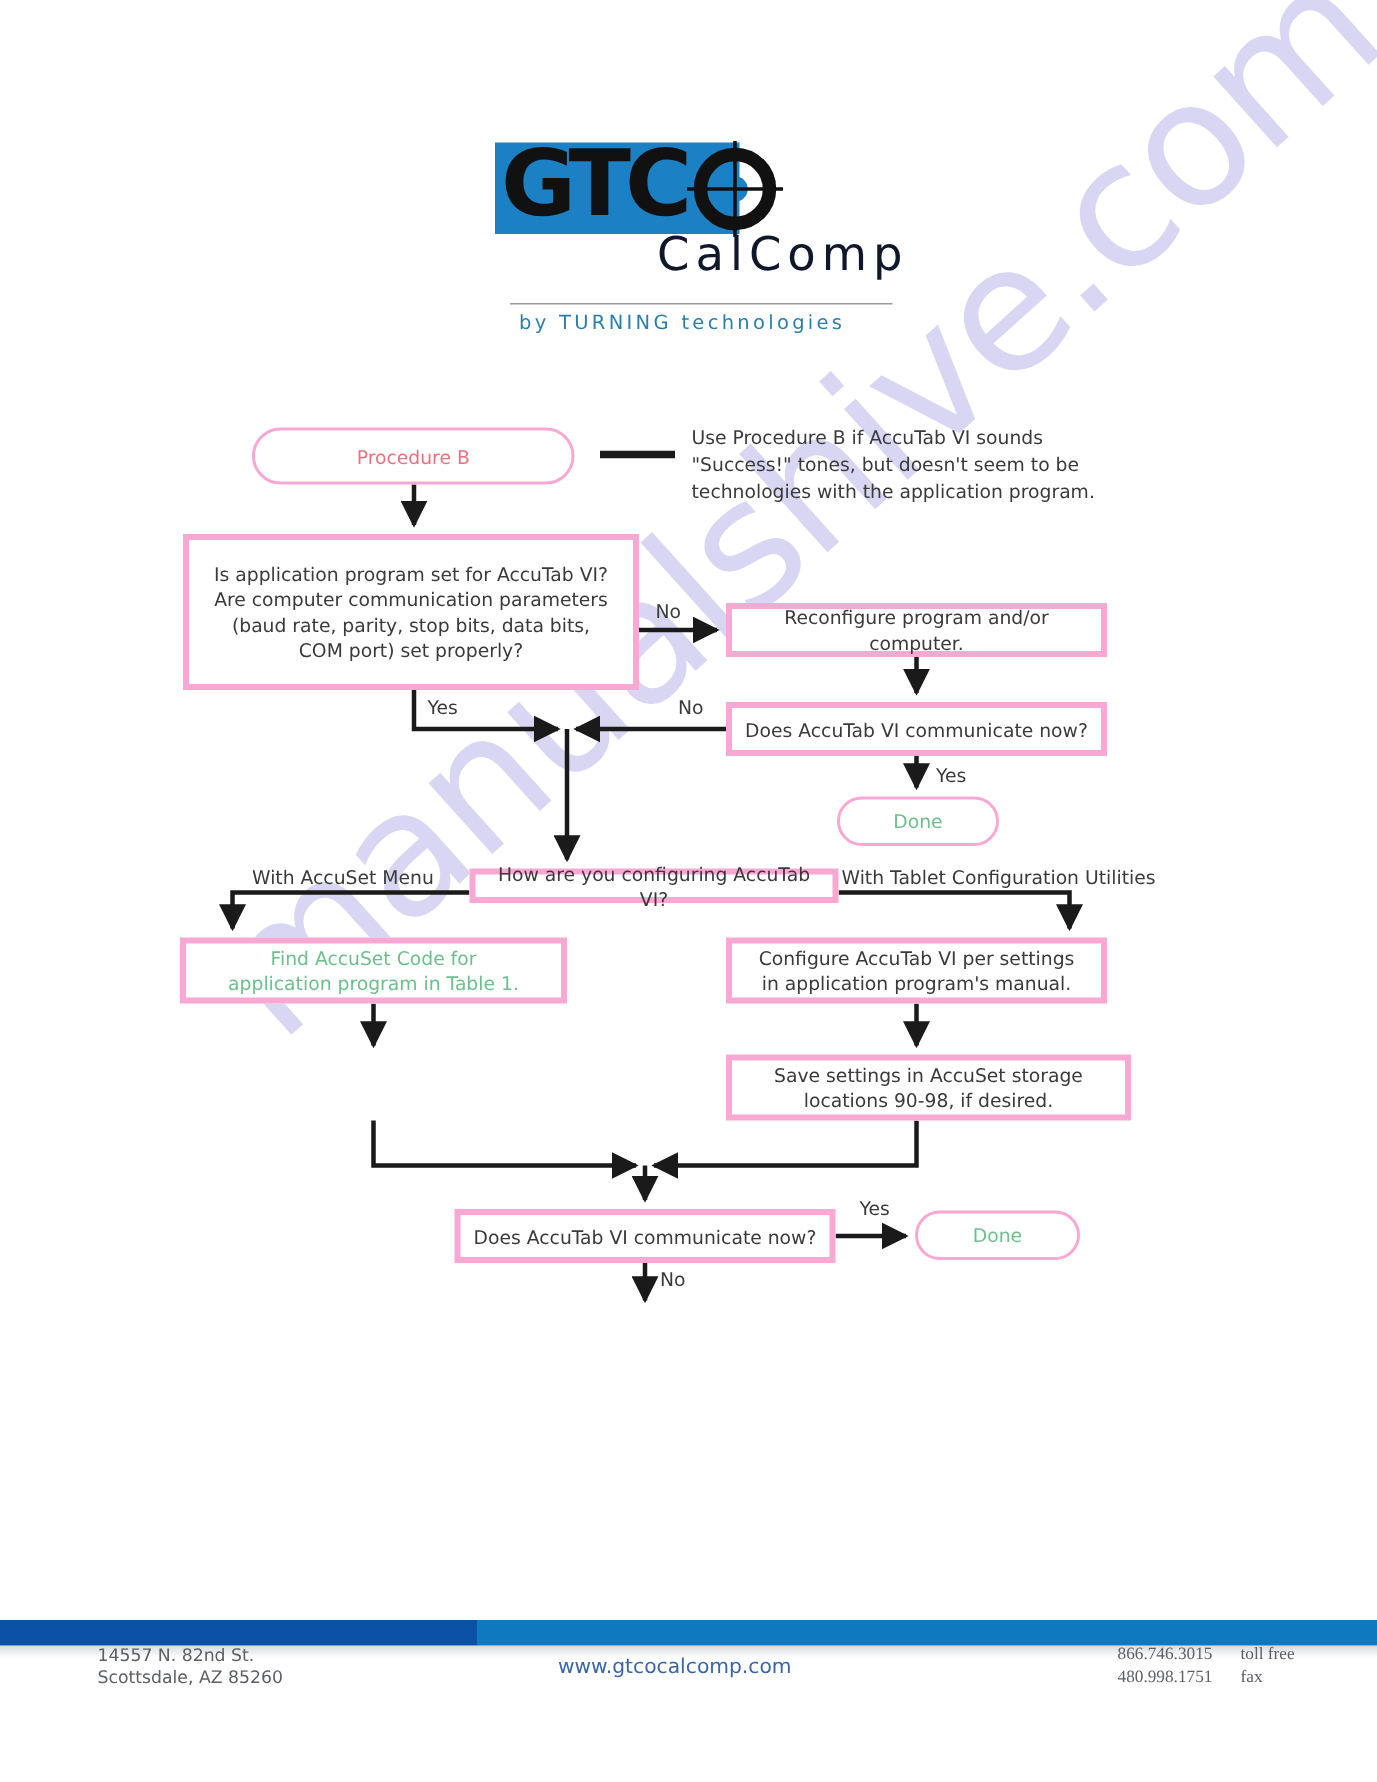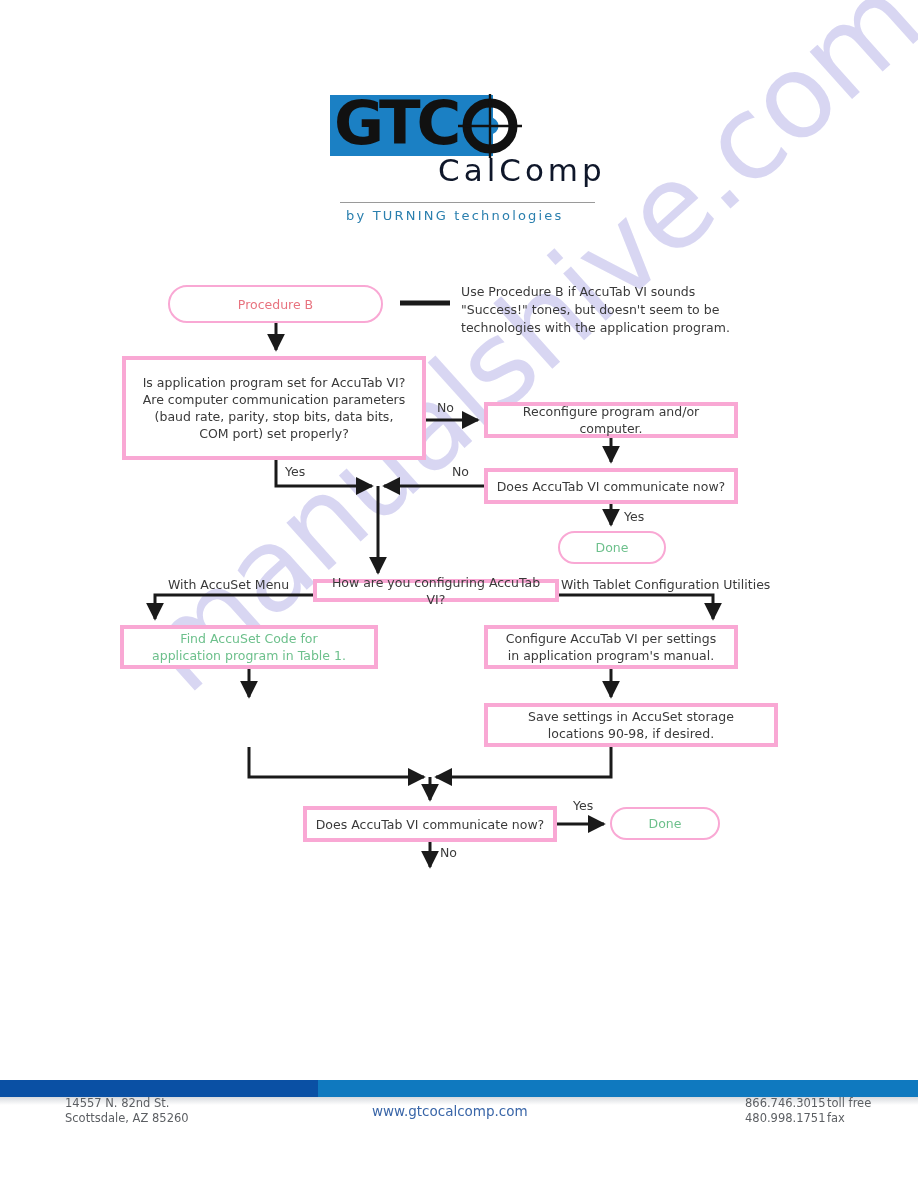--- a/index.html
+++ b/index.html
@@ -214,21 +214,21 @@
     white-space: nowrap;
   }
   .footer-phones {
     position: absolute;
     left: 745px;
     top: 11px;
     font-size: 11.5px;
     color: #5c5f63;
     line-height: 15px;
   }
-  .footer-phones .row { display: flex; }
+  .footer-phones .row { display: flex; font-family: Liberation Serif, serif; }
   .footer-phones .num   { width: 82px; }
   .footer-phones .lbl   { }
 </style>
 </head>
 <body>
 
 <div id="page">
 
   <div class="watermark">
     <div class="watermark-text">manualshive.com</div>
@@ -313,21 +313,21 @@
 
     <div class="node" style="left:313px; top:579px; width:246px; height:23px;">How are you configuring AccuTab VI?</div>
 
     <div class="node green" style="left:120px; top:625px; width:258px; height:44px; white-space:pre-line;">Find AccuSet Code for
 application program in Table 1.</div>
 
     <div class="node" style="left:484px; top:625px; width:254px; height:44px; white-space:pre-line;">Configure AccuTab VI per settings
 in application program's manual.</div>
 
 
-    <div class="node" style="left:484px; top:703px; width:294px; height:44px; white-space:pre-line;">Save settings in AccuSet storage
+    <div class="node" style="left:484px; top:703px; width:270px; height:44px; white-space:pre-line;">Save settings in AccuSet storage
 locations 90-98, if desired.</div>
 
     <div class="node" style="left:303px; top:806px; width:254px; height:36px;">Does AccuTab VI communicate now?</div>
 
     <div class="node terminal green" style="left:610px; top:807px; width:110px; height:33px;">Done</div>
 
 
     <div class="edge-label" style="left:437px; top:400px;">No</div>
     <div class="edge-label" style="left:285px; top:464px;">Yes</div>
     <div class="edge-label" style="left:452px; top:464px;">No</div>

